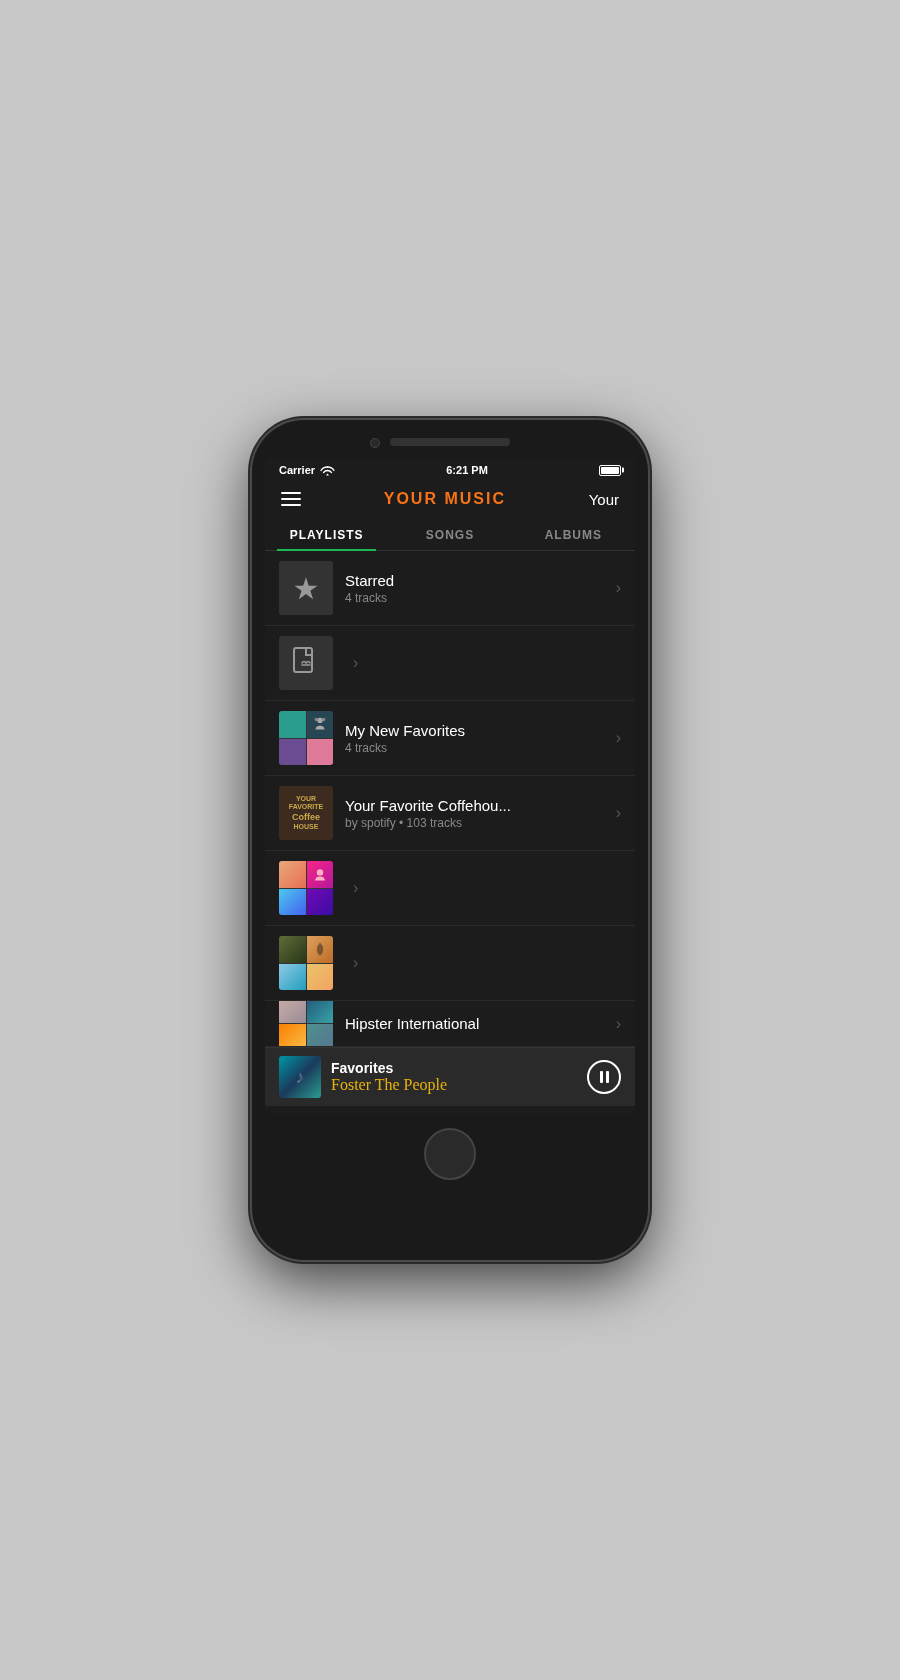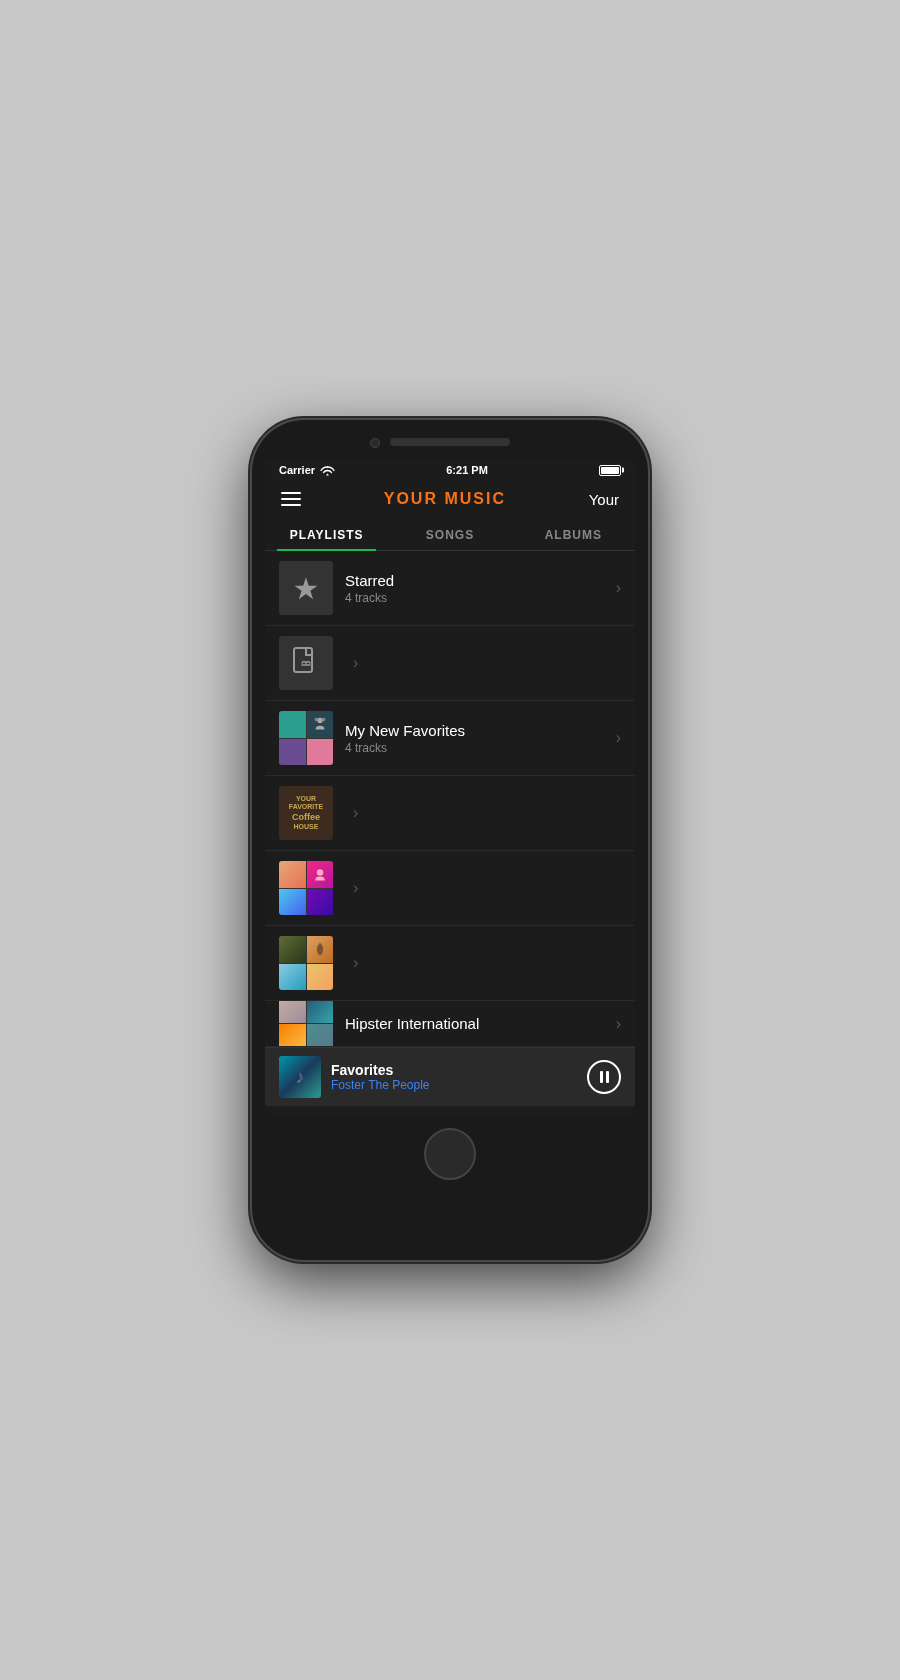--- a/index.html
+++ b/index.html
@@ -276,22 +276,23 @@
       flex: 1;
     }
 
     .now-playing-title {
       color: white;
       font-size: 14px;
       font-weight: 600;
     }
 
     .now-playing-artist {
-      color: #3b82f6;
-      font-size: 12px;
+      color: #eab308;
+      font-size: 16px;
+      font-family: Liberation Serif, serif;
     }
 
     .pause-btn {
       width: 34px;
       height: 34px;
       border-radius: 50%;
       border: 2px solid white;
       display: flex;
       align-items: center;
       justify-content: center;
@@ -457,20 +458,24 @@
         </div>
         <span class="chevron">›</span>
       </div>
 
       <div class="playlist-item">
         <div class="playlist-thumb">
           <div class="coffee-logo">
             <span style="font-size:7px; color:#c9a84c;">YOUR<br>FAVORITE<br><span style="font-size:9px;">Coffee</span><br>HOUSE</span>
           </div>
         </div>
+        <div class="playlist-info">
+          <div class="playlist-name">Your Favorite Coffehou...</div>
+          <div class="playlist-meta">by spotify • 103 tracks</div>
+        </div>
         <span class="chevron">›</span>
       </div>
 
       <div class="playlist-item">
         <div class="playlist-thumb">
           <div class="thumb-grid">
             <div class="thumb-cell" style="background:linear-gradient(135deg,#e8a87c,#e76f51);"></div>
             <div class="thumb-cell" style="background:linear-gradient(135deg,#f72585,#b5179e);display:flex;align-items:center;justify-content:center;">
               <svg width="16" height="16" viewBox="0 0 20 20">
                   <circle cx="10" cy="8" r="4" fill="#ffb3c1"></circle>

